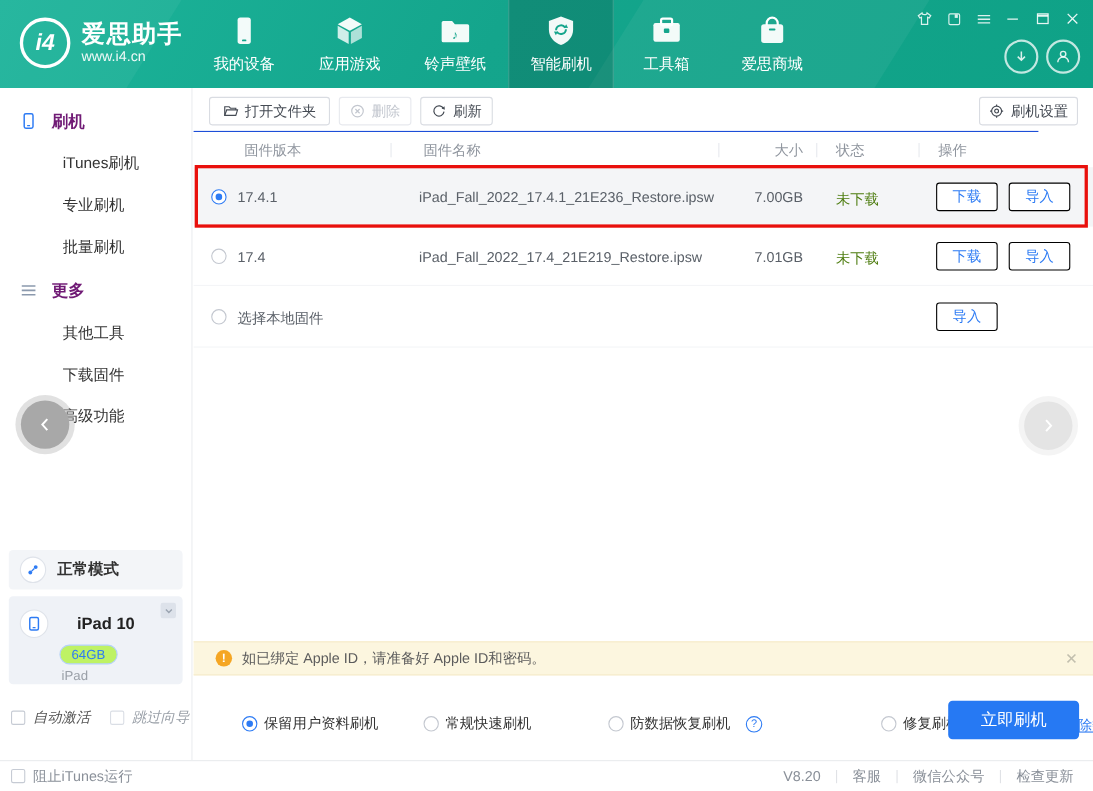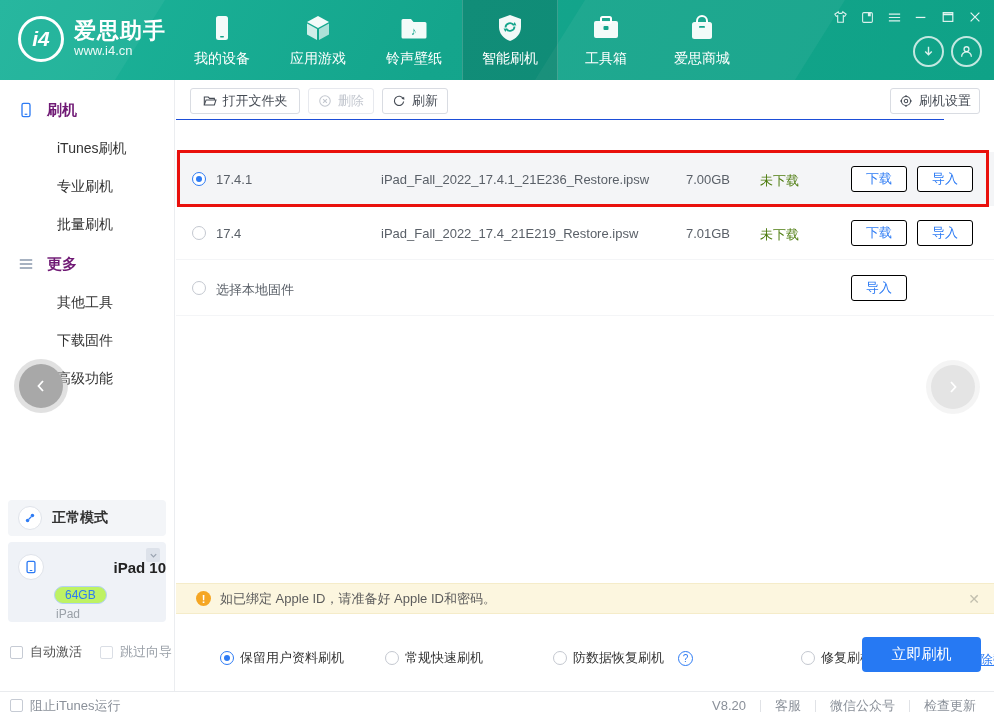--- a/index.html
+++ b/index.html
@@ -39,32 +39,32 @@
   .menu-sub { display:flex; align-items:center; height:38px; padding-left:57px; font-size:14px;
     color:#333; cursor:pointer; }
   .menu-sub.active { color:#2d7bf4; }
   .mode-card { position:absolute; left:8px; top:420px; width:158px; height:36px; background:#f3f5f8;
     border-radius:4px; display:flex; align-items:center; gap:10px; padding-left:10px; cursor:pointer; }
   .mode-ic { width:24px; height:24px; background:#fff; border:1px solid #dfe3ea; border-radius:50%;
     display:flex; align-items:center; justify-content:center; }
   .mode-label { font-size:14px; font-weight:bold; color:#333; }
   .device-card { position:absolute; left:8px; top:462px; width:158px; height:80px; background:#eff2f7;
     border-radius:4px; padding:12px 0 0 10px; cursor:pointer; }
-  .device-row { display:flex; align-items:center; gap:11px;justify-content:space-between; }
+  .device-row { display:flex; align-items:center; gap:26px; }
   .device-ic { width:26px; height:26px; background:#fff; border:1px solid #dfe3ea; border-radius:50%;
     display:flex; align-items:center; justify-content:center; }
   .device-name { font-size:15px; font-weight:bold; color:#222; }
   .cap-pill { display:inline-block; margin:6px 0 0 36px; padding:1px 10px; font-size:12px; color:#2d7bf4;
     background:#bef264; border:1px solid #b4d1f8; border-radius:9px; }
   .device-type { margin:3px 0 0 38px; font-size:12px; color:#9aa0a8; }
   .dd-box { position:absolute; right:6px; top:6px; width:14px; height:14px; background:#dde2ea;
     border-radius:2px; display:flex; align-items:center; justify-content:center; cursor:pointer; }
   .sb-checks { position:absolute; left:10px; top:563px; display:flex; gap:18px; align-items:center; }
   .checkbox { width:13px; height:13px; border:1px solid #c6cbd4; border-radius:2px; background:#fff; cursor:pointer; flex:none; }
-  .check-item { display:flex; align-items:center; gap:7px; font-size:13px; }
+  .check-item { display:flex; align-items:center; gap:7px; font-size:13px;font-style:italic; }
   .check-item.dim { color:#9aa0a8; } .check-item.dark { color:#555; }
 
   
   .nav-circle { position:absolute; width:44px; height:44px; border-radius:50%; display:flex;
     align-items:center; justify-content:center; z-index:20; cursor:pointer; }
   .nav-circle.left { left:19px; top:364px; background:#a8a8a8; box-shadow:0 0 0 5px rgba(168,168,168,.35); }
   .nav-circle.right { left:931px; top:365px; background:#e4e4e4; box-shadow:0 0 0 5px rgba(228,228,228,.4); }
 
   
   .main { position:absolute; left:176px; top:80px; width:818px; height:611px; background:#fff; }
@@ -359,20 +359,31 @@
       <div class="tb-btn tb-set">
         <svg viewBox="0 0 16 16" width="14" height="14">
             <circle cx="8" cy="8" r="5.2" fill="none" stroke="#454b54" stroke-width="1.2"></circle>
             <circle cx="8" cy="8" r="2" fill="none" stroke="#454b54" stroke-width="1.2"></circle>
             <path d="M8 1.2 V2.8 M8 13.2 V14.8 M1.2 8 H2.8 M13.2 8 H14.8" stroke="#454b54" stroke-width="1.2"></path>
           </svg>
         <span>刷机设置</span>
       </div>
     </div>
 
+    <div class="thead">
+      <span class="th" style="left:46px">固件版本</span>
+      <span class="th" style="left:209px">固件名称</span>
+      <span class="th th-size" style="left:460px;width:94px">大小</span>
+      <span class="th" style="left:584px">状态</span>
+      <span class="th" style="left:677px">操作</span>
+      <span class="th-sep" style="left:179px"></span>
+      <span class="th-sep" style="left:477px"></span>
+      <span class="th-sep" style="left:566px"></span>
+      <span class="th-sep" style="left:659px"></span>
+    </div>
 
     <div class="trow row1">
       <span class="radio sel"></span>
       <span class="td-ver">17.4.1</span>
       <span class="td-name">iPad_Fall_2022_17.4.1_21E236_Restore.ipsw</span>
       <span class="td-size">7.00GB</span>
       <span class="td-status">未下载</span>
       <span class="row-btn" style="left:675px">下载</span>
       <span class="row-btn" style="left:741px">导入</span>
     </div>

